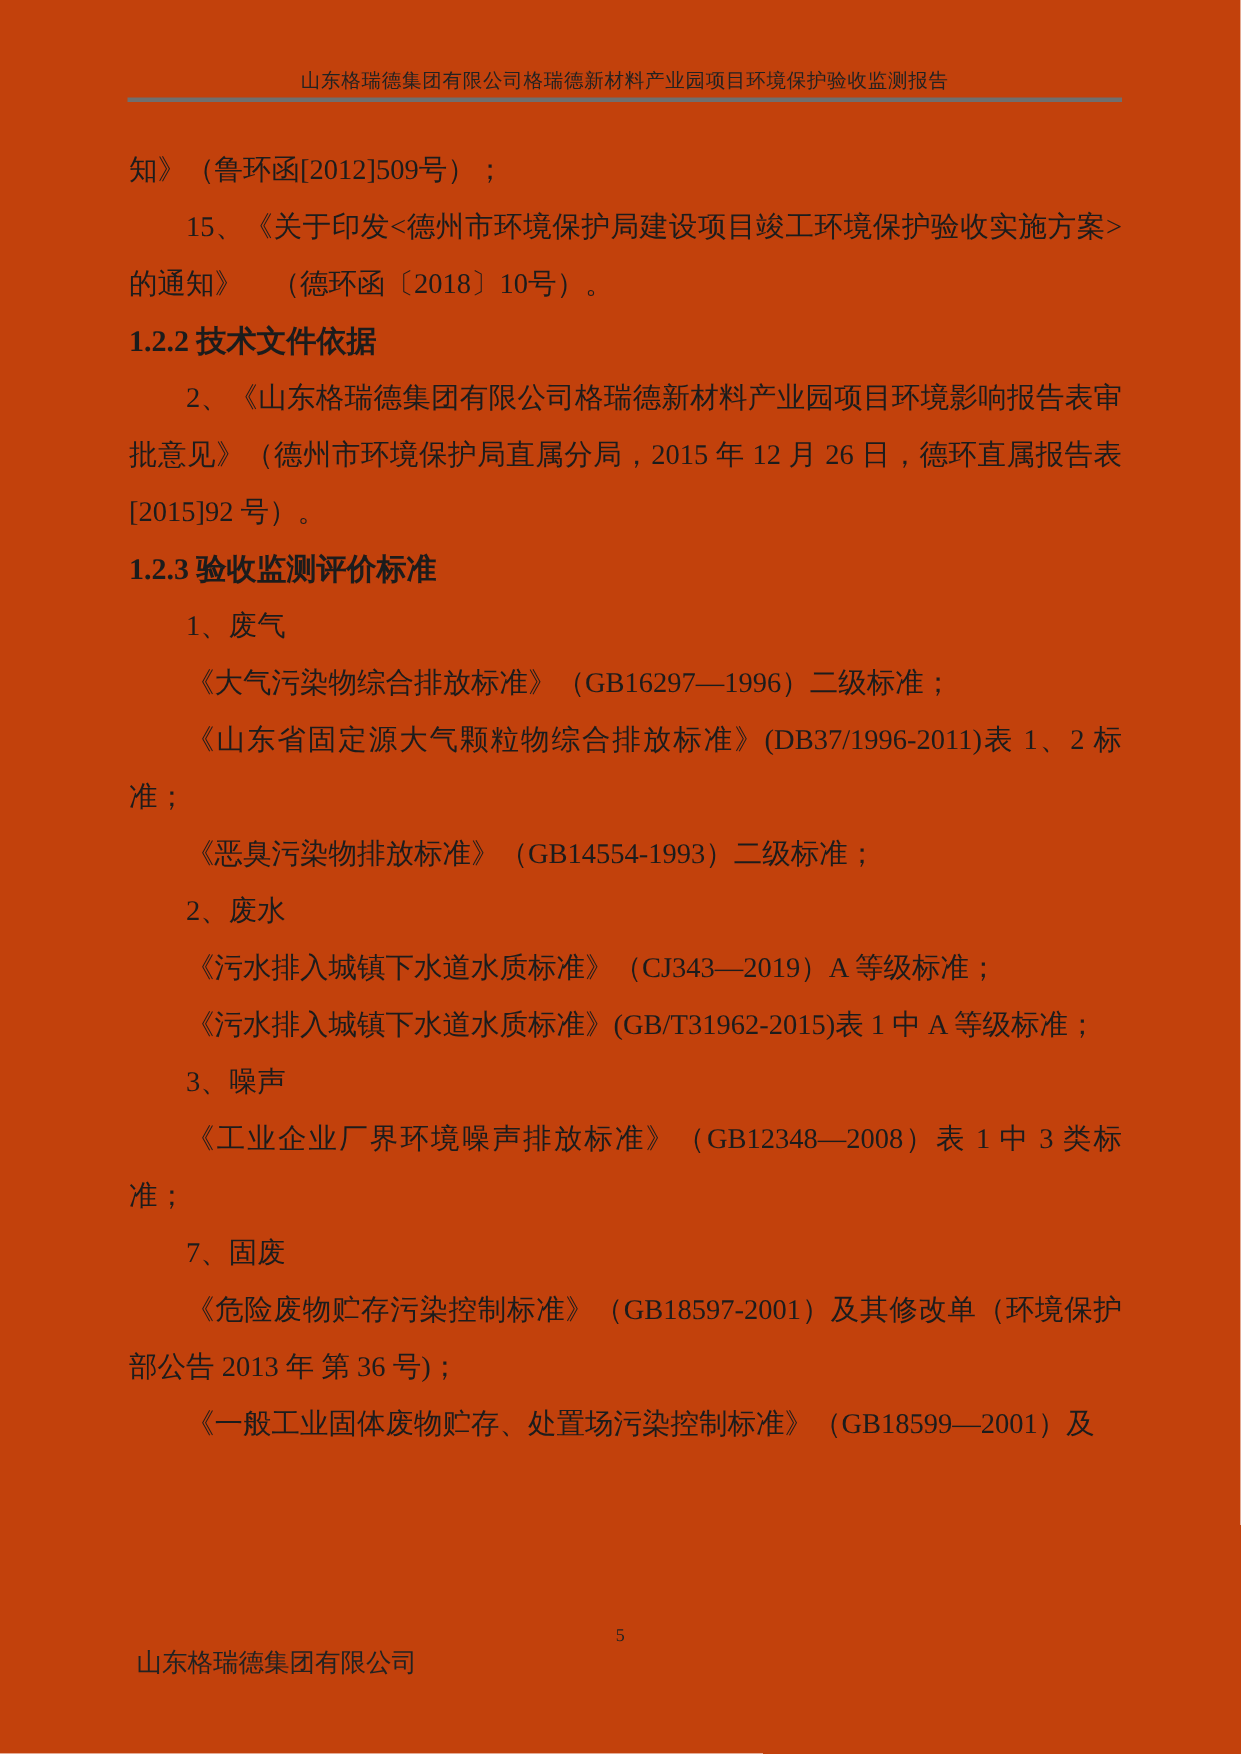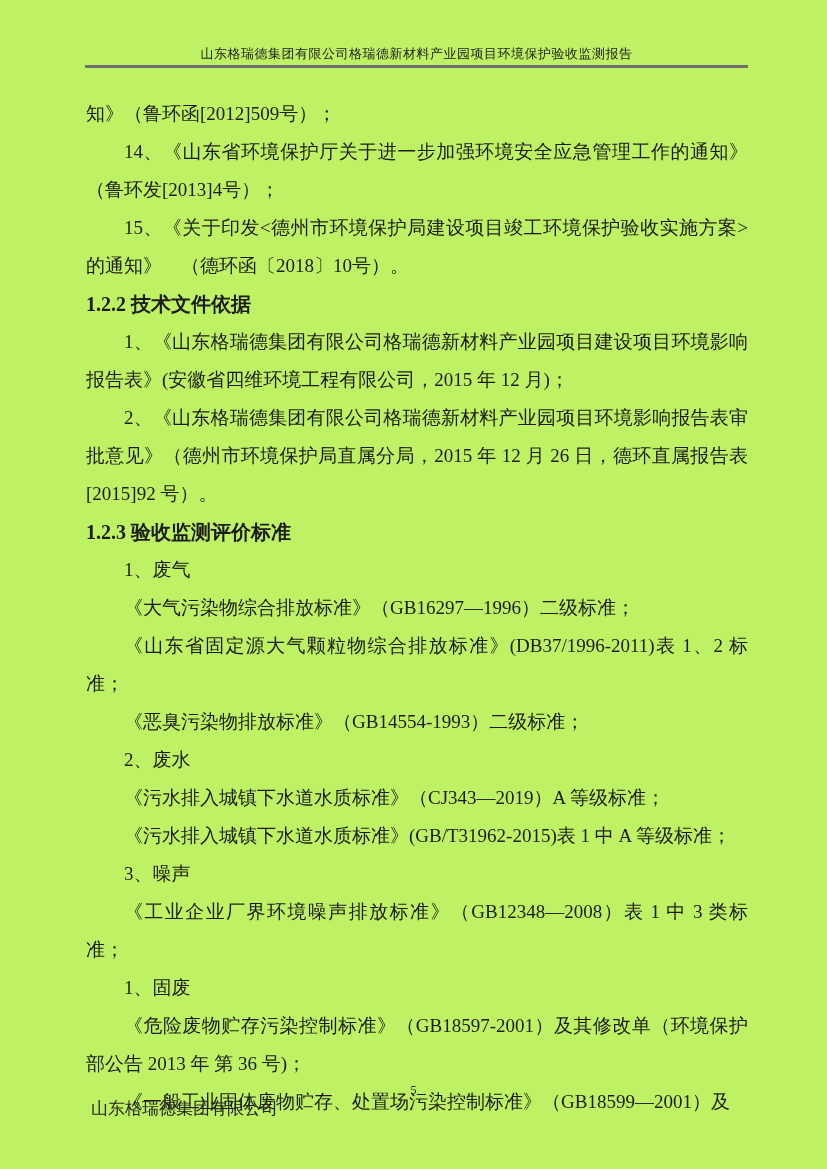--- a/index.html
+++ b/index.html
@@ -5,21 +5,21 @@
   html, body {
     margin: 0;
     padding: 0;
     background: #ffffff;
     font-family: "Liberation Serif", serif;
   }
   .page {
     position: relative;
     width: 827px;
     height: 1169px;
-    background: #bef264;
+    background: #c2410c;
     color: #1f1f1f;
     overflow: hidden;
   }
   
   .header {
     position: absolute;
     left: 85px;
     top: 0;
     width: 663px;
     height: 66px;
@@ -89,36 +89,34 @@
 
 <div class="page">
 
   <div class="header">
     <div class="header-title">山东格瑞德集团有限公司格瑞德新材料产业园项目环境保护验收监测报告</div>
     <div class="header-rule"></div>
   </div>
 
   <div class="doc-body">
     <p class="para">知》（鲁环函[2012]509号）；</p>
-    <p class="para indent">14、《山东省环境保护厅关于进一步加强环境安全应急管理工作的通知》（鲁环发[2013]4号）；</p>
     <p class="para indent">15、《关于印发&lt;德州市环境保护局建设项目竣工环境保护验收实施方案&gt;的通知》　（德环函〔2018〕10号）。</p>
     <p class="heading">1.2.2 技术文件依据</p>
-    <p class="para indent">1、《山东格瑞德集团有限公司格瑞德新材料产业园项目建设项目环境影响报告表》(安徽省四维环境工程有限公司，2015 年 12 月)；</p>
     <p class="para indent">2、《山东格瑞德集团有限公司格瑞德新材料产业园项目环境影响报告表审批意见》（德州市环境保护局直属分局，2015 年 12 月 26 日，德环直属报告表[2015]92 号）。</p>
     <p class="heading">1.2.3 验收监测评价标准</p>
     <p class="para indent">1、废气</p>
     <p class="para indent">《大气污染物综合排放标准》（GB16297—1996）二级标准；</p>
     <p class="para indent">《山东省固定源大气颗粒物综合排放标准》(DB37/1996-2011)表 1、2 标准；</p>
     <p class="para indent">《恶臭污染物排放标准》（GB14554-1993）二级标准；</p>
     <p class="para indent">2、废水</p>
     <p class="para indent">《污水排入城镇下水道水质标准》（CJ343—2019）A 等级标准；</p>
     <p class="para indent">《污水排入城镇下水道水质标准》(GB/T31962-2015)表 1 中 A 等级标准；</p>
     <p class="para indent">3、噪声</p>
     <p class="para indent">《工业企业厂界环境噪声排放标准》（GB12348—2008）表 1 中 3 类标准；</p>
-    <p class="para indent">1、固废</p>
+    <p class="para indent">7、固废</p>
     <p class="para indent">《危险废物贮存污染控制标准》（GB18597-2001）及其修改单（环境保护部公告 2013 年 第 36 号)；</p>
     <p class="para indent">《一般工业固体废物贮存、处置场污染控制标准》（GB18599—2001）及</p>
   </div>
 
   <div class="page-number">5</div>
 
   <div class="footer-company">山东格瑞德集团有限公司</div>
 
 </div>
 

